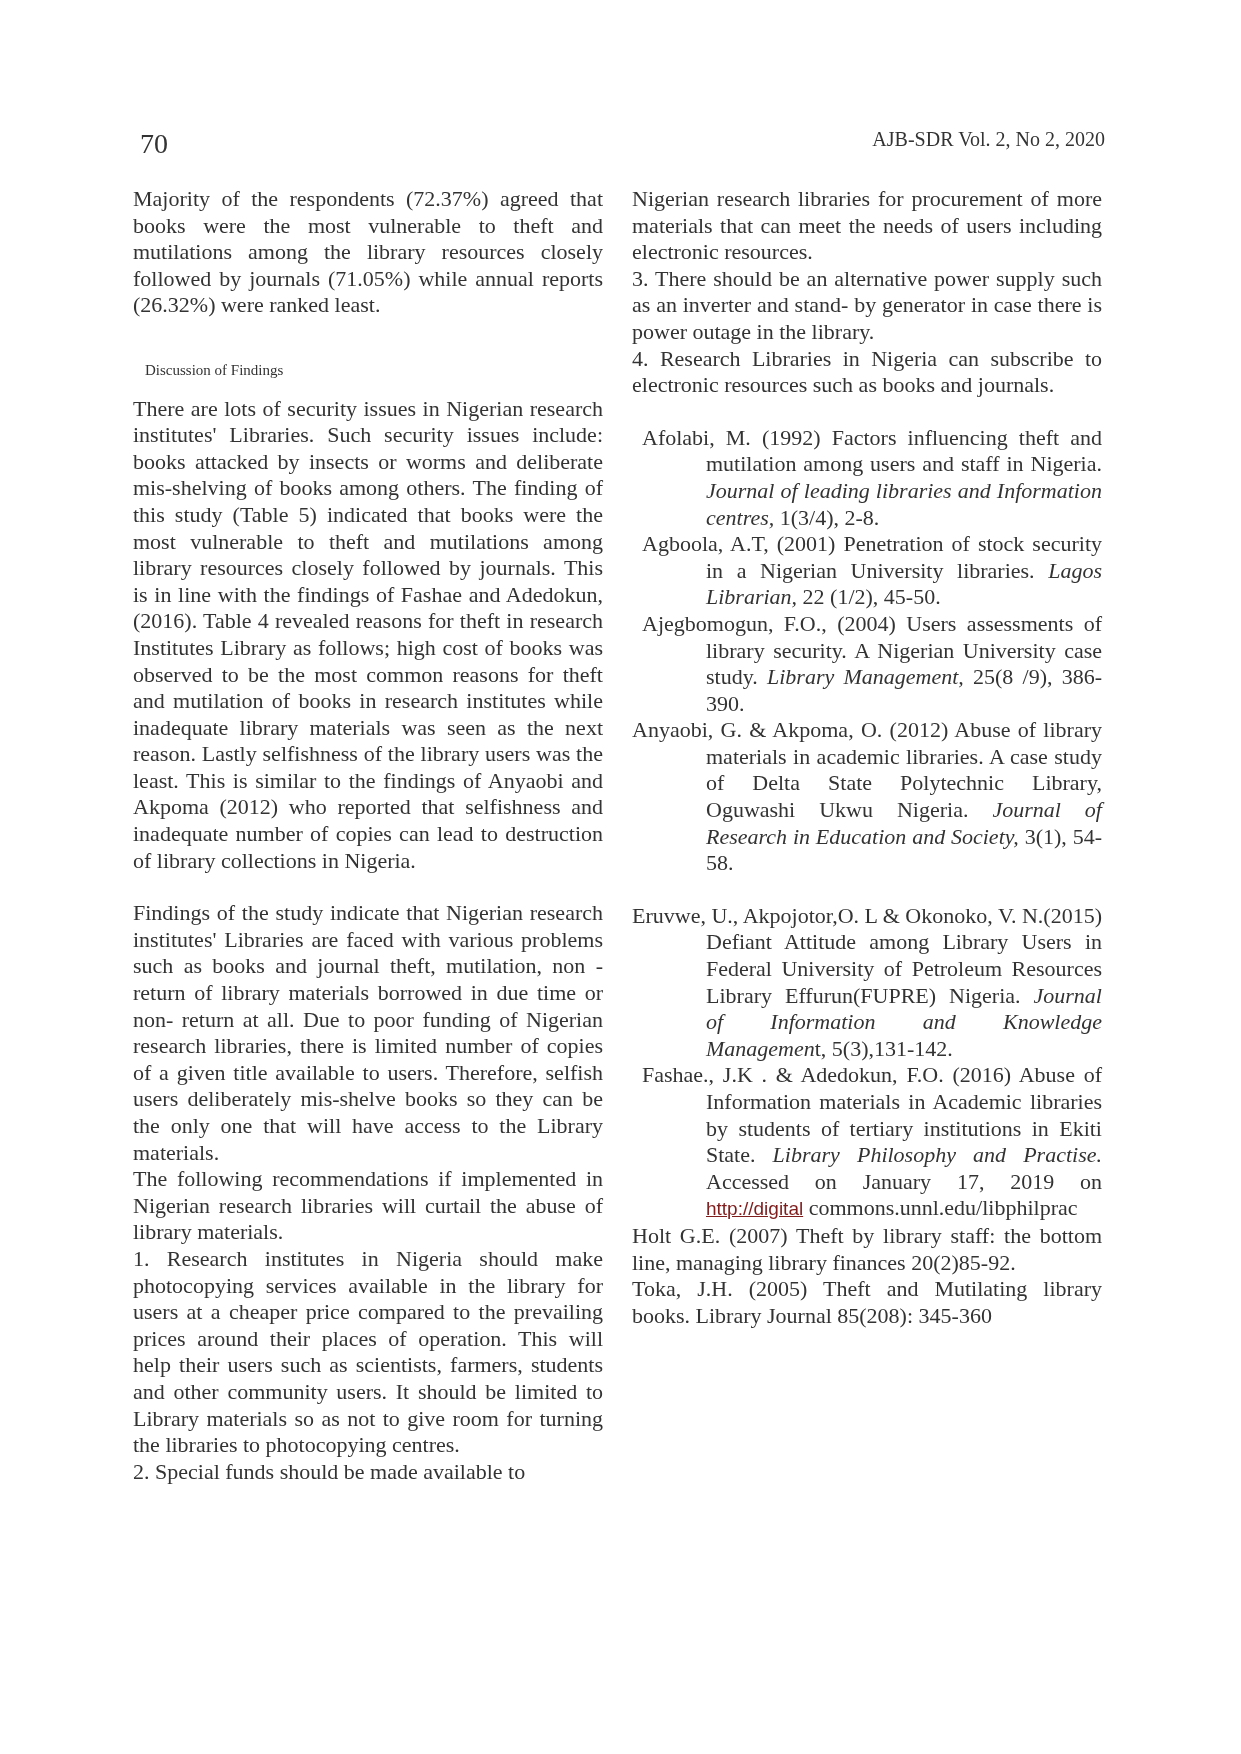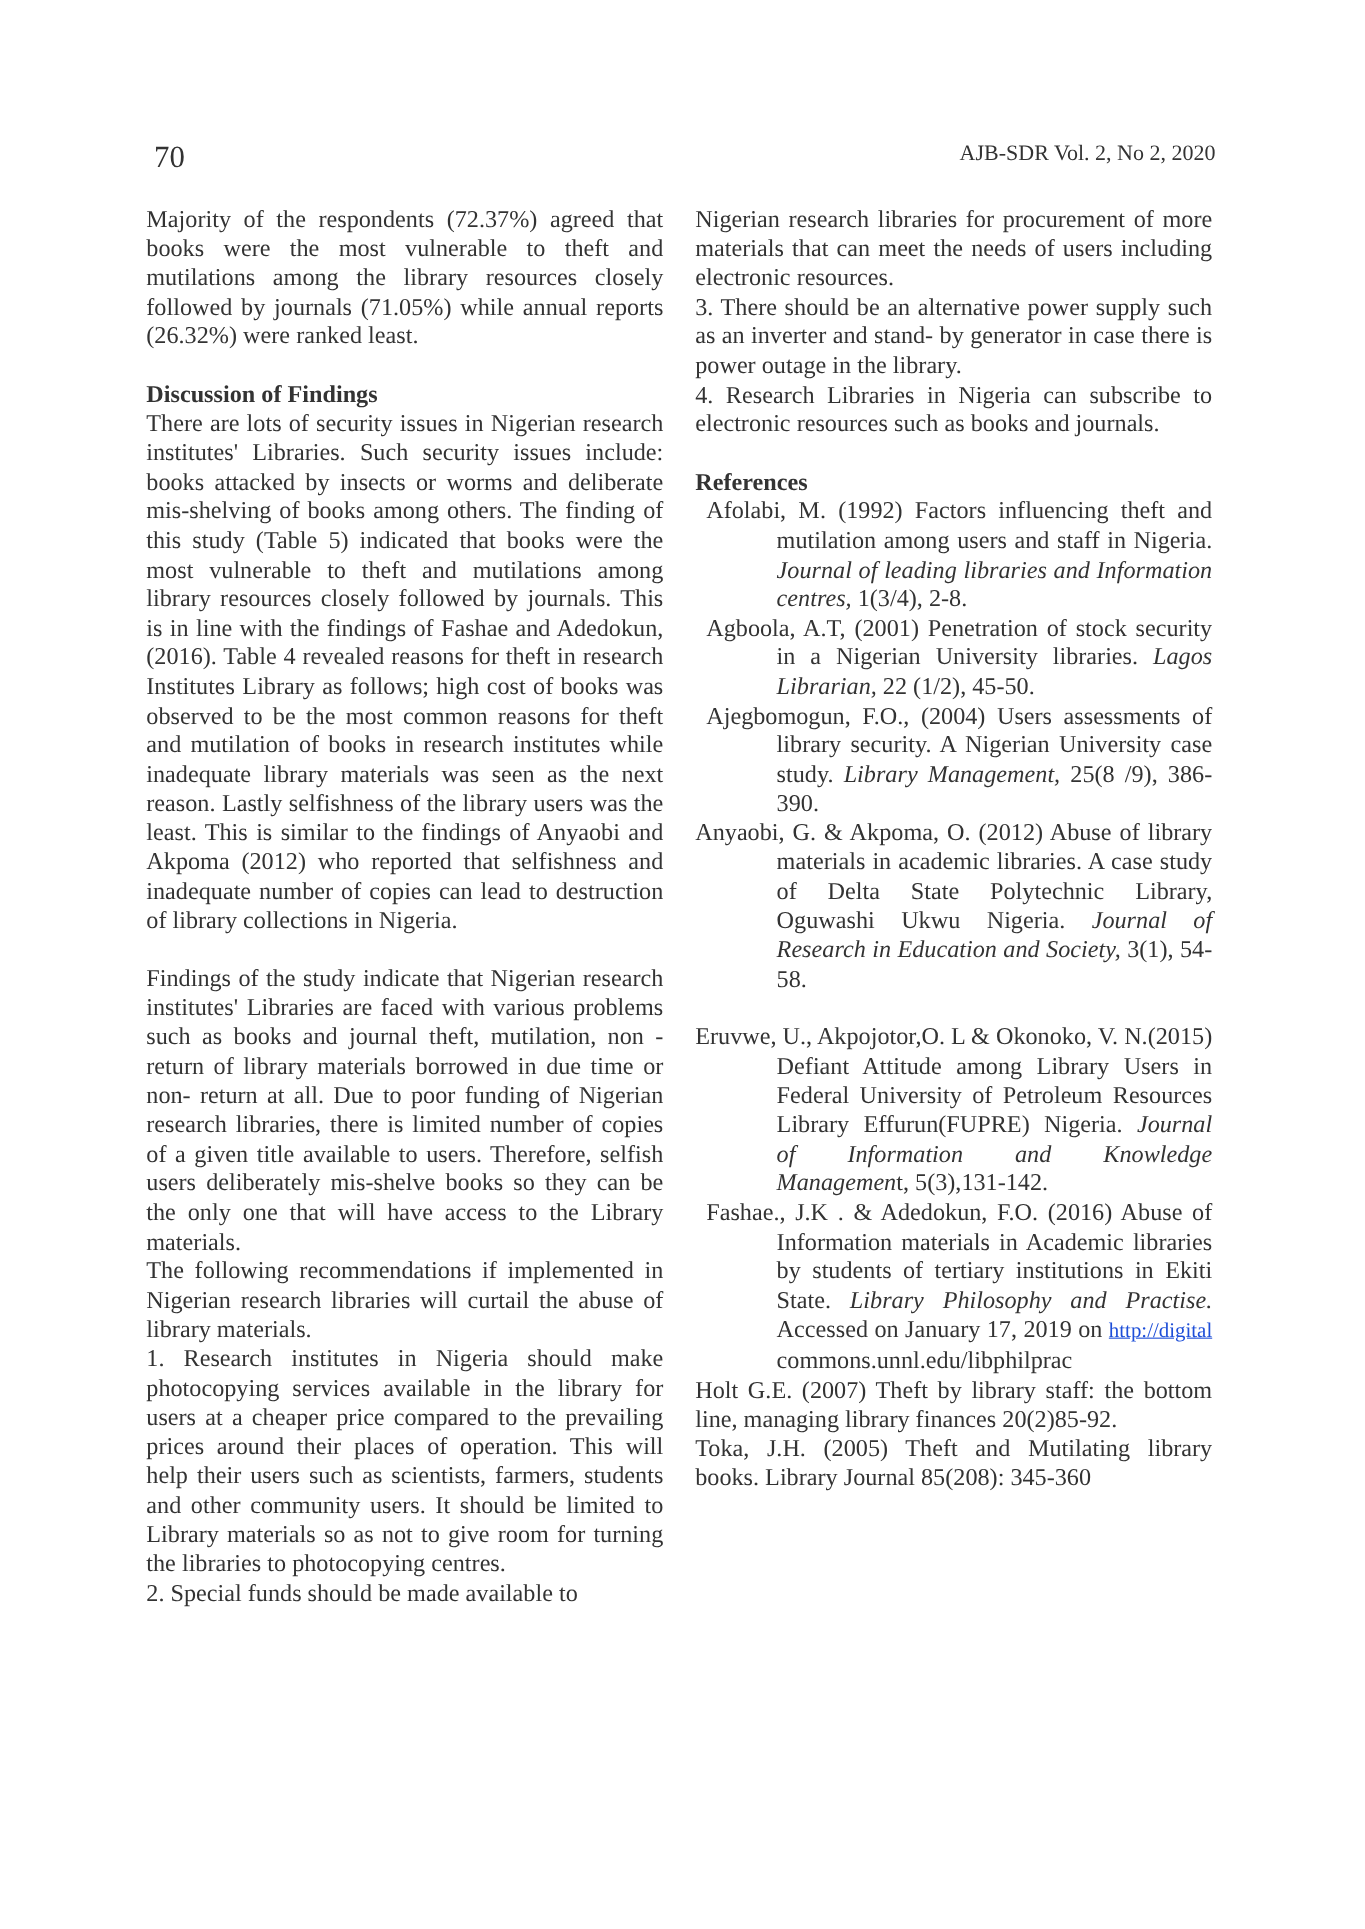--- a/index.html
+++ b/index.html
@@ -4,26 +4,26 @@
 <style>
   html, body { margin:0; padding:0; background:#ffffff; }
   body { width:1241px; height:1754px; position:relative; overflow:hidden; font-family:"Liberation Serif","DejaVu Serif",serif; color:#333; }
   .page-num { position:absolute; left:140px; top:128px; font-size:28px; }
   .running { position:absolute; right:136px; top:128px; font-size:20px; }
   .col { position:absolute; top:186px; width:470px; font-size:22px; line-height:26.6px; text-align:justify; }
   .col.left { left:133px; }
   .col.right { left:632px; width:470px; }
   .col p { margin:0; }
   .gap { height:26px; }
-  h3 { margin:0; font-size:22px; font-weight:bold; line-height:26.6px; }
+  h3 { margin:12px; font-size:15px; font-weight:normal; line-height:26.6px; }
   .ref { margin:0; padding-left:74px; text-indent:-64px; }
   .ref.flush { padding-left:0; text-indent:0; }
   .ref.wide { padding-left:74px; text-indent:-74px; }
   em { font-style:italic; }
-  a { color:#1d4ed8; text-decoration:underline; font-family:Liberation Serif, serif; font-size:19px; }
+  a { color:#7f1d1d; text-decoration:underline; font-family:Liberation Sans, sans-serif; font-size:19px; }
 </style>
 </head>
 <body>
 
 <div class="page-num">70</div>
 <div class="running">AJB-SDR Vol. 2, No 2, 2020</div>
 
 <div class="col left">
   <p>Majority of the respondents (72.37%) agreed that books were the most vulnerable to theft and mutilations among the library resources closely followed by journals (71.05%) while annual reports (26.32%) were ranked least.</p>
   <div class="gap"></div>
@@ -34,21 +34,20 @@
   <p>The following recommendations if implemented in Nigerian research libraries will curtail the abuse of library materials.</p>
   <p>1. Research institutes in Nigeria should make photocopying services available in the library for users at a cheaper price compared to the prevailing prices around their places of operation. This will help their users such as scientists, farmers, students and other community users. It should be limited to Library materials so as not to give room for turning the libraries to photocopying centres.</p>
   <p>2. Special funds should be made available to</p>
 </div>
 
 <div class="col right">
   <p>Nigerian research libraries for procurement of more materials that can meet the needs of users including electronic resources.</p>
   <p>3. There should be an alternative power supply such as an inverter and stand- by generator in case there is power outage in the library.</p>
   <p>4. Research Libraries in Nigeria can subscribe to electronic resources such as books and journals.</p>
   <div class="gap"></div>
-  <h3>References</h3>
 
   <p class="ref"><span>Afolabi, M. (1992) Factors influencing theft and mutilation among users and staff in Nigeria. </span><em>Journal of leading libraries and Information centres,</em><span> 1(3/4), 2-8.</span></p>
   <p class="ref"><span>Agboola, A.T, (2001) Penetration of stock security in a Nigerian University libraries. </span><em>Lagos Librarian,</em><span> 22 (1/2), 45-50.</span></p>
   <p class="ref"><span>Ajegbomogun, F.O., (2004) Users assessments of library security. A Nigerian University case study. </span><em>Library Management,</em><span> 25(8 /9), 386-390.</span></p>
   <p class="ref wide"><span>Anyaobi, G. &amp; Akpoma, O. (2012) Abuse of library materials in academic libraries. A case study of Delta State Polytechnic Library, Oguwashi Ukwu Nigeria. </span><em>Journal of Research in Education and Society,</em><span> 3(1), 54-58.</span></p>
   <div class="gap"></div>
   <p class="ref wide"><span>Eruvwe, U., Akpojotor,O. L &amp; Okonoko, V. N.(2015) Defiant Attitude among Library Users in Federal University of Petroleum Resources Library Effurun(FUPRE) Nigeria. </span><em>Journal of Information and Knowledge Managemen</em><span>t, 5(3),131-142.</span></p>
   <p class="ref"><span>Fashae., J.K . &amp; Adedokun, F.O. (2016) Abuse of Information materials in Academic libraries by students of tertiary institutions in Ekiti State. </span><em>Library Philosophy and Practise.</em><span> Accessed on January 17, 2019 on </span><a href="#">http://digital</a><span> commons.unnl.edu/libphilprac</span></p>
   <p class="ref flush"><span>Holt G.E. (2007) Theft by library staff: the bottom line, managing library finances 20(2)85-92.</span></p>
   <p class="ref flush"><span>Toka, J.H. (2005) Theft and Mutilating library books. Library Journal 85(208): 345-360</span></p>

